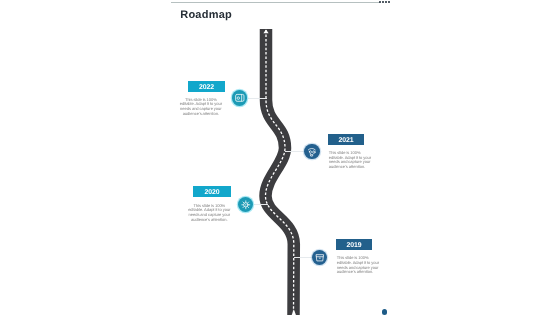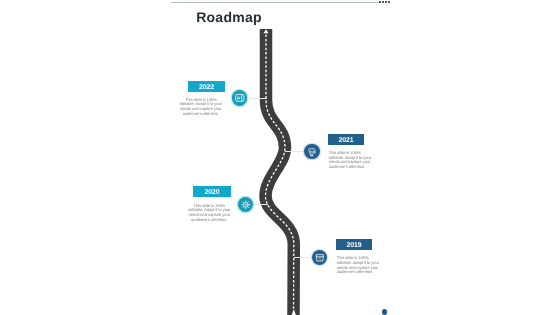--- a/index.html
+++ b/index.html
@@ -1,21 +1,21 @@
 <!DOCTYPE html>
 <html><head>
 <meta charset="utf-8">
 <style>
   html,body{margin:0;padding:0;}
   body{width:560px;height:315px;background:#ffffff;font-family:"Liberation Sans",sans-serif;overflow:hidden;-webkit-font-smoothing:antialiased;text-rendering:geometricPrecision;}
   #slide{position:absolute;left:0;top:0;width:560px;height:315px;background:#ffffff;}
   #topline{position:absolute;left:170.5px;top:2.1px;width:209px;height:0.9px;background:#b6c0c0;}
   #dots{position:absolute;left:379.3px;top:0px;width:11px;height:5px;}
   .dot{position:absolute;width:2px;height:2px;border-radius:50%;background:#1b2733;top:1.3px;}
-  #title{position:absolute;left:180.2px;top:8.8px;font-size:14px;font-weight:bold;color:#262e36;letter-spacing:0.25px;font-family:"Liberation Sans",sans-serif;margin-left:16px;}
+  #title{position:absolute;left:180.2px;top:8.8px;font-size:11px;font-weight:bold;color:#262e36;letter-spacing:0.25px;font-family:"Liberation Sans",sans-serif;}
   #road{position:absolute;left:0;top:0;width:560px;height:315px;}
 
   .mbox{position:absolute;color:#fff;font-size:6.9px;font-weight:bold;display:flex;align-items:center;justify-content:center;letter-spacing:-0.05px;}
   .mbox > span{display:block;transform:translateY(1.2px);}
   .mbox.teal{background:#12a7cb;}
   .mbox.blue{background:#22608b;}
   .mtext{position:absolute;font-size:4.05px;line-height:4.75px;color:#808080;font-weight:normal;word-spacing:-0.15px;letter-spacing:-0.02px;}
   .icon{position:absolute;width:15.6px;height:15.6px;border-radius:50%;display:flex;align-items:center;justify-content:center;}
   .icon.teal-icon{background:#1c9ab5;box-shadow:0 0 0 1.2px rgba(64,205,230,.45);}
   .icon.blue-icon{background:#24608f;box-shadow:0 0 0 1.2px rgba(120,168,210,.35);}

